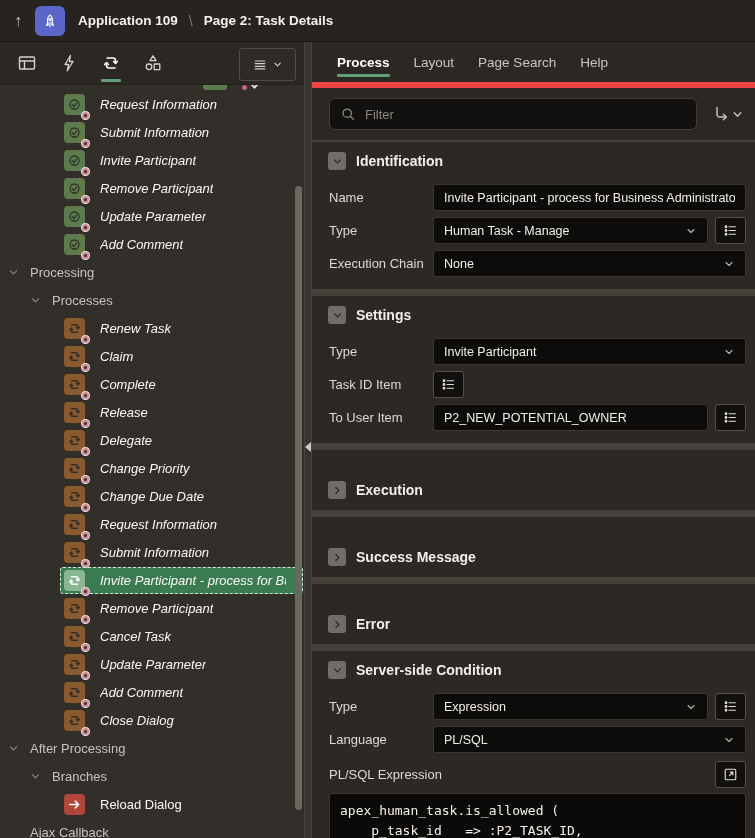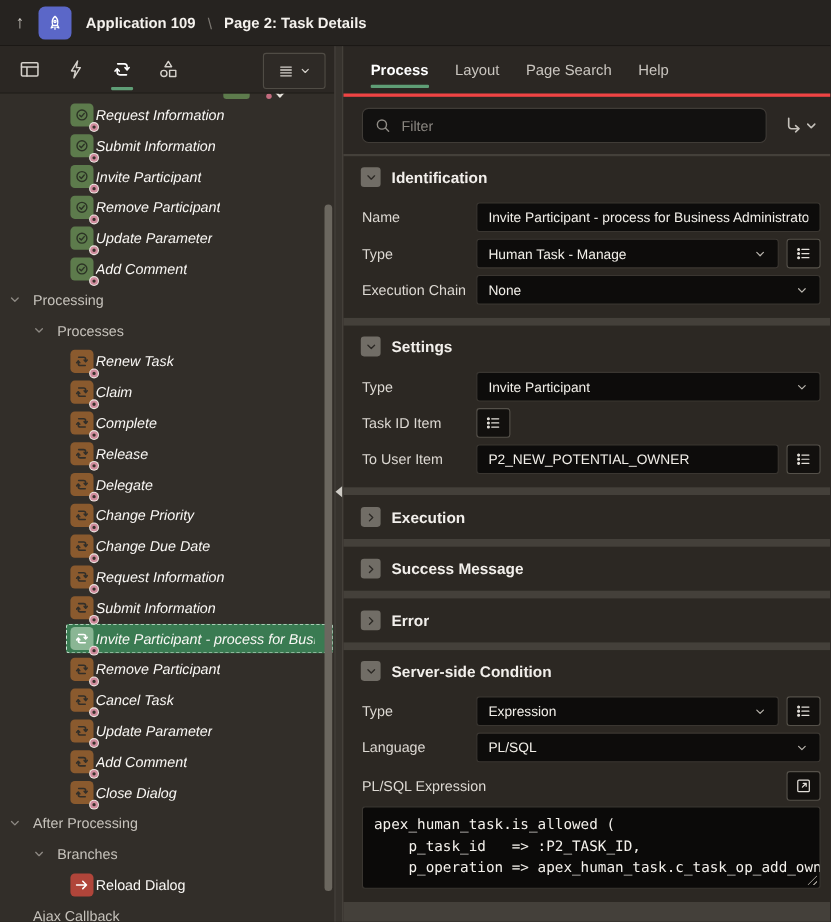--- a/index.html
+++ b/index.html
@@ -37,21 +37,21 @@
   .pp-chev{position:absolute;left:250px;top:-7px;width:9px;height:9px;border:2px solid #e8e4dd;
     border-top:none;border-left:none;transform:rotate(45deg);}
   .pp-dot{position:absolute;left:242px;top:0;width:5px;height:5px;border-radius:50%;background:#c36b7e;}
   .tree-row{height:28px;display:flex;align-items:center;color:#c6c2bb;cursor:pointer;}
   .tree-row.lvl0{padding-left:8px;}
   .tree-row.lvl1{padding-left:30px;}
   .tree-row.leaf{padding-left:60px;}
   .grp-chev{width:12px;margin-right:10px;display:flex;color:#8d8983;flex:none;}
   .grp-spacer{width:22px;flex:none;}
   .grp-label{white-space:nowrap;overflow:hidden;}
-  .leaf-box{display:flex;align-items:center;gap:2px;flex:1;min-width:0;height:27px;
+  .leaf-box{display:flex;align-items:center;gap:15px;flex:1;min-width:0;height:27px;
     padding:0 16px 0 3px;border:1px dashed transparent;border-radius:3px;margin-right:1px;}
   .leaf-box.selected{background:var(--sel);border-color:#cde8d6;}
   .icon-wrap{position:relative;flex:none;width:21px;height:21px;}
   .node-icon{width:21px;height:21px;border-radius:4px;display:flex;align-items:center;justify-content:center;}
   .node-icon.task{background:var(--tgreen);color:#2c3325;}
   .node-icon.process{background:var(--brown);color:#332f29;}
   .node-icon.branch{background:var(--bred);color:#fff;}
   .leaf-box.selected .node-icon{background:#8ab694;color:#fff;}
   .badge{position:absolute;right:-4px;bottom:-4px;width:7px;height:7px;border-radius:50%;
     background:#3a322d;border:2px solid var(--badge);box-shadow:0 0 0 1px #ece4e0;}
@@ -66,39 +66,39 @@
 
   
   .splitter{width:8px;background:#37332e;border-left:1px solid #46423c;border-right:1px solid #46423c;
     position:relative;flex:none;cursor:col-resize;}
   .collapse-handle{position:absolute;top:400px;left:0;width:0;height:0;border-top:5px solid transparent;
     border-bottom:5px solid transparent;border-right:6px solid #cfccc6;}
 
   
   .right-panel{flex:1;min-width:0;display:flex;flex-direction:column;background:#2b2723;}
   .tabs-row{height:46px;display:flex;align-items:stretch;padding-left:25px;gap:24px;
-    border-bottom:3px solid #ef4444;flex:none;}
+    border-bottom:6px solid #ef4444;flex:none;}
   .tab{display:flex;align-items:center;font-size:13.5px;color:#c9c5bf;position:relative;cursor:pointer;}
   .tab.active{color:#fff;font-weight:bold;}
   .tab.active::after{content:'';position:absolute;left:0;right:0;bottom:5px;height:3px;
     background:var(--accent);border-radius:1px;}
   .filter-row{height:52px;display:flex;align-items:center;padding:0 8px 0 17px;gap:10px;flex:none;}
   .filter-box{flex:1;height:32px;background:#121110;border:1px solid #403c37;border-radius:6px;
     display:flex;align-items:center;padding:0 10px;gap:9px;color:#8f8b85;}
   .filter-box input{flex:1;background:transparent;border:none;outline:none;color:#f0ede9;
     font-size:13px;font-family:inherit;min-width:0;}
   .filter-box input::placeholder{color:#8a8680;}
   .goto-btn{display:flex;align-items:center;gap:1px;color:#c5c1bb;background:none;border:none;
     cursor:pointer;padding:4px;}
 
   .sections{flex:1;overflow:hidden;display:flex;flex-direction:column;gap:7px;
     background:#44403a;padding-top:2px;}
   .card{background:#2c2823;flex:none;}
   .card-header{display:flex;align-items:center;gap:10px;padding:10px 16px 6px;}
-  .card.collapsed .card-header{padding:11px 16px;}
+  .card.collapsed .card-header{padding:11px 16px;margin-top:20px;}
   .collapse-btn{width:18px;height:18px;flex:none;border:none;border-radius:3px;background:#716d66;
     color:#2b2824;display:flex;align-items:center;justify-content:center;cursor:pointer;}
   .card-title{font-size:14px;font-weight:bold;color:#f2efeb;}
   .fields{padding:2px 9px 12px 17px;}
   .frow{display:grid;grid-template-columns:104px 1fr;align-items:center;margin-top:6px;}
   .flabel{font-size:13px;color:#ddd9d3;line-height:1.2;padding-right:8px;}
   .cwrap{display:flex;align-items:center;gap:7px;min-width:0;}
   .control{flex:1;height:27px;background:#0d0c0b;border:1px solid #3a3631;border-radius:3px;
     display:flex;align-items:center;padding:0 10px;min-width:0;cursor:pointer;}
   .control .val{font-size:12.5px;color:#f2efe9;white-space:nowrap;overflow:hidden;flex:1;}

